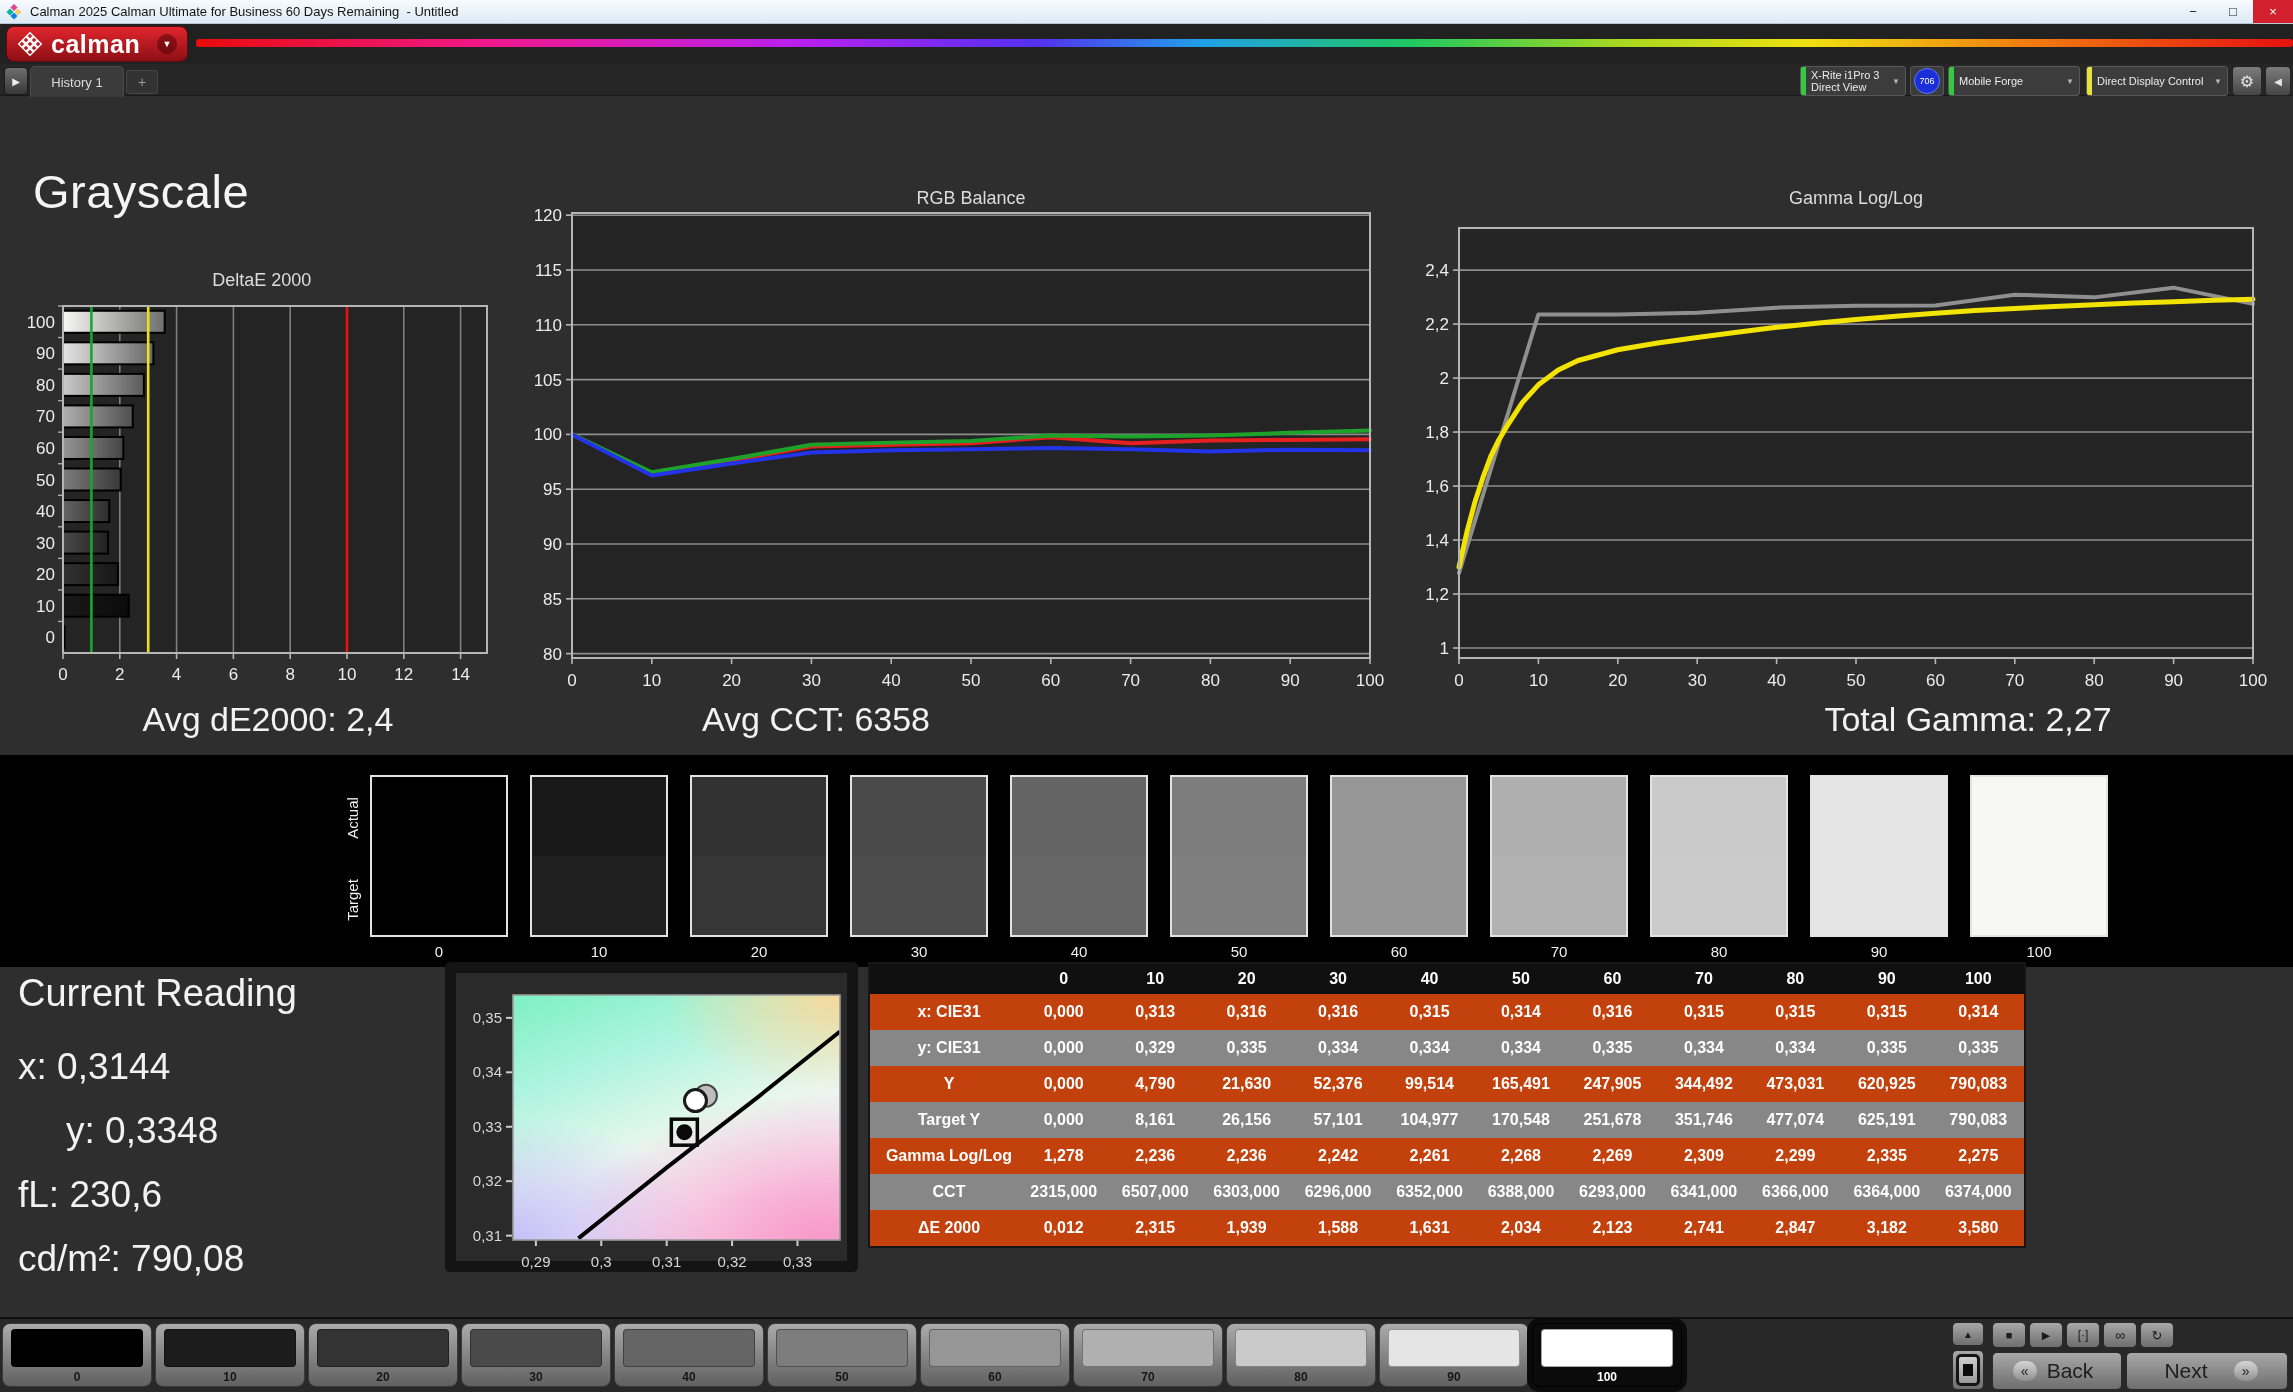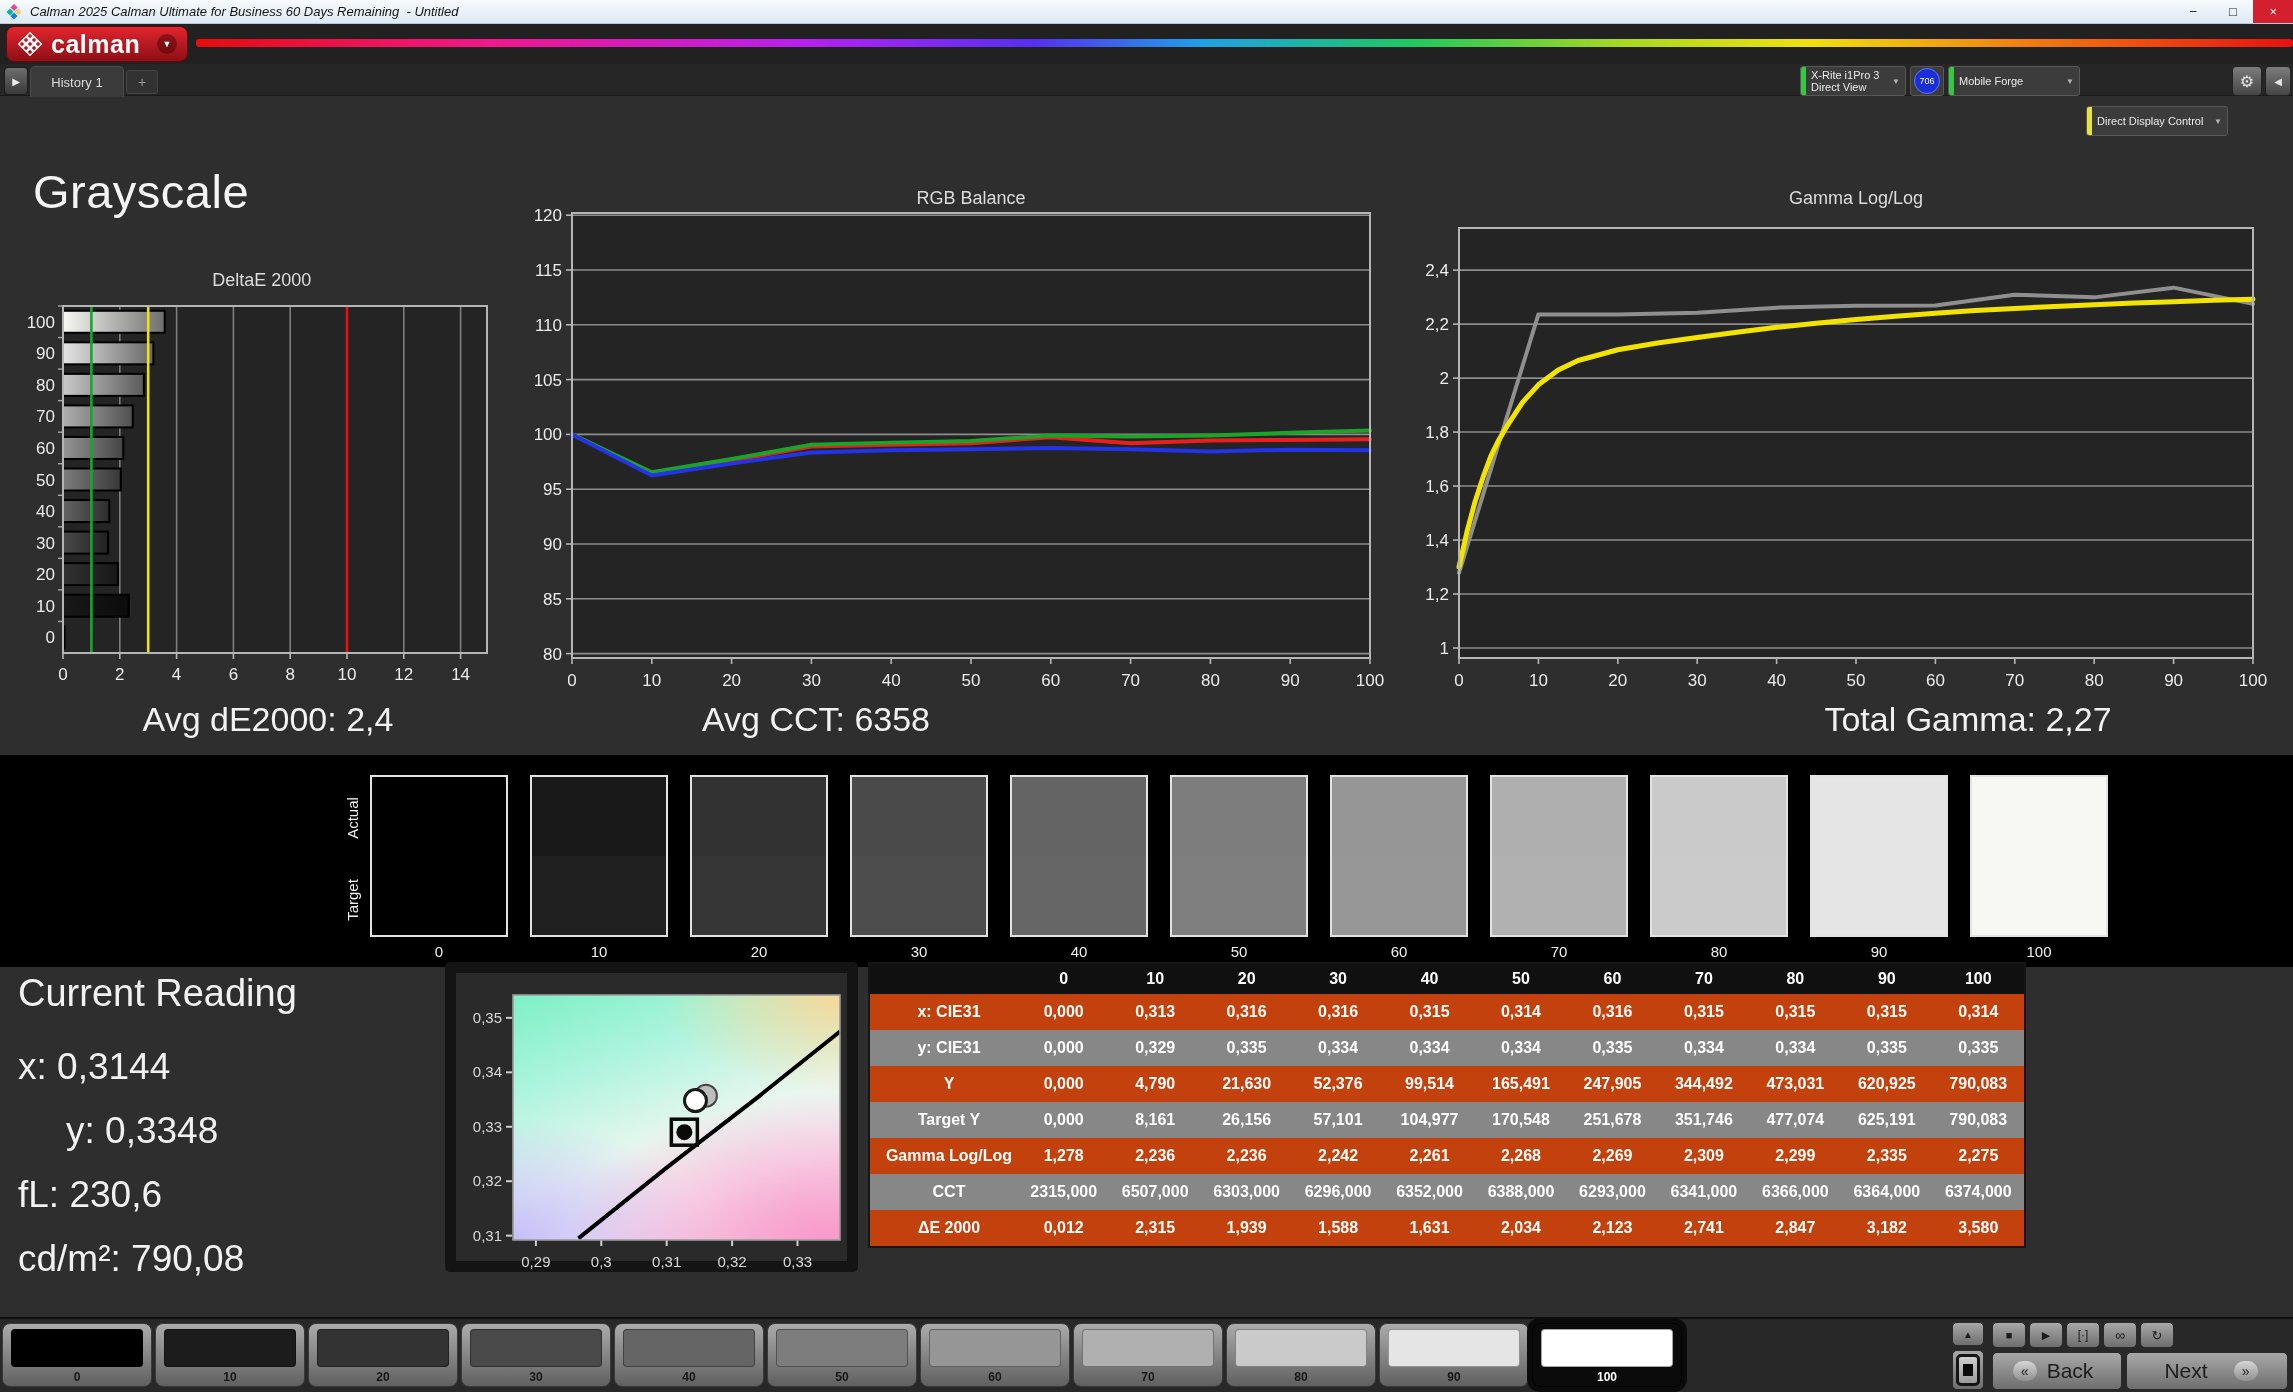--- a/index.html
+++ b/index.html
@@ -2,21 +2,21 @@
 <html><head>
 <meta charset="utf-8">
 <style>
   html,body{margin:0;padding:0;background:#444;}
   #app{position:relative;width:2293px;height:1392px;background:#2e2e2e;overflow:hidden;
        font-family:"Liberation Sans",sans-serif;-webkit-font-smoothing:antialiased;}
   .abs{position:absolute;}
 
   
   #titlebar{left:0;top:0;width:2293px;height:24px;background:linear-gradient(#f7fbfe,#dde9f4);
-            display:flex;align-items:center;border-bottom:1px solid #b9c8d6;box-sizing:border-box;font-style:italic;}
+            display:flex;align-items:center;border-bottom:1px solid #b9c8d6;box-sizing:border-box;}
   #titlebar .ttl{font-size:13px;color:#141414;margin-left:8px;white-space:pre;}
   #winbtns{position:absolute;right:0;top:0;height:23px;display:flex;}
   .winbtn{width:40px;height:23px;display:flex;align-items:center;justify-content:center;
           font-size:13px;color:#222;cursor:default;}
   .winbtn.close{background:#d3202f;color:#fff;}
 
   
   #brandbar{left:0;top:24px;width:2293px;height:40px;background:#212121;}
   #logo{position:absolute;left:6px;top:2px;width:182px;height:36px;border-radius:8px;
         background:linear-gradient(#e2252e,#8d0f15);display:flex;align-items:center;
@@ -163,21 +163,21 @@
     <div id="badgebox">
       <div id="badge">706</div>
     </div>
     <div class="meter" style="left:1948px;width:132px;">
       <div class="stripe" style="background:#35c940"></div>
       <div class="txt">
           <div>Mobile Forge</div>
         </div>
       <div class="caret">▼</div>
     </div>
-    <div class="meter" style="left:2086px;width:142px;margin-top:40px;">
+    <div class="meter" style="left:2086px;width:142px;">
       <div class="stripe" style="background:#e8e33c"></div>
       <div class="txt">
           <div>Direct Display Control</div>
         </div>
       <div class="caret">▼</div>
     </div>
     <div class="toolbtn" style="left:2232px;width:30px;font-size:16px;">⚙</div>
     <div class="toolbtn" style="left:2265px;width:26px;font-size:10px;">◀</div>
   </div>
 

